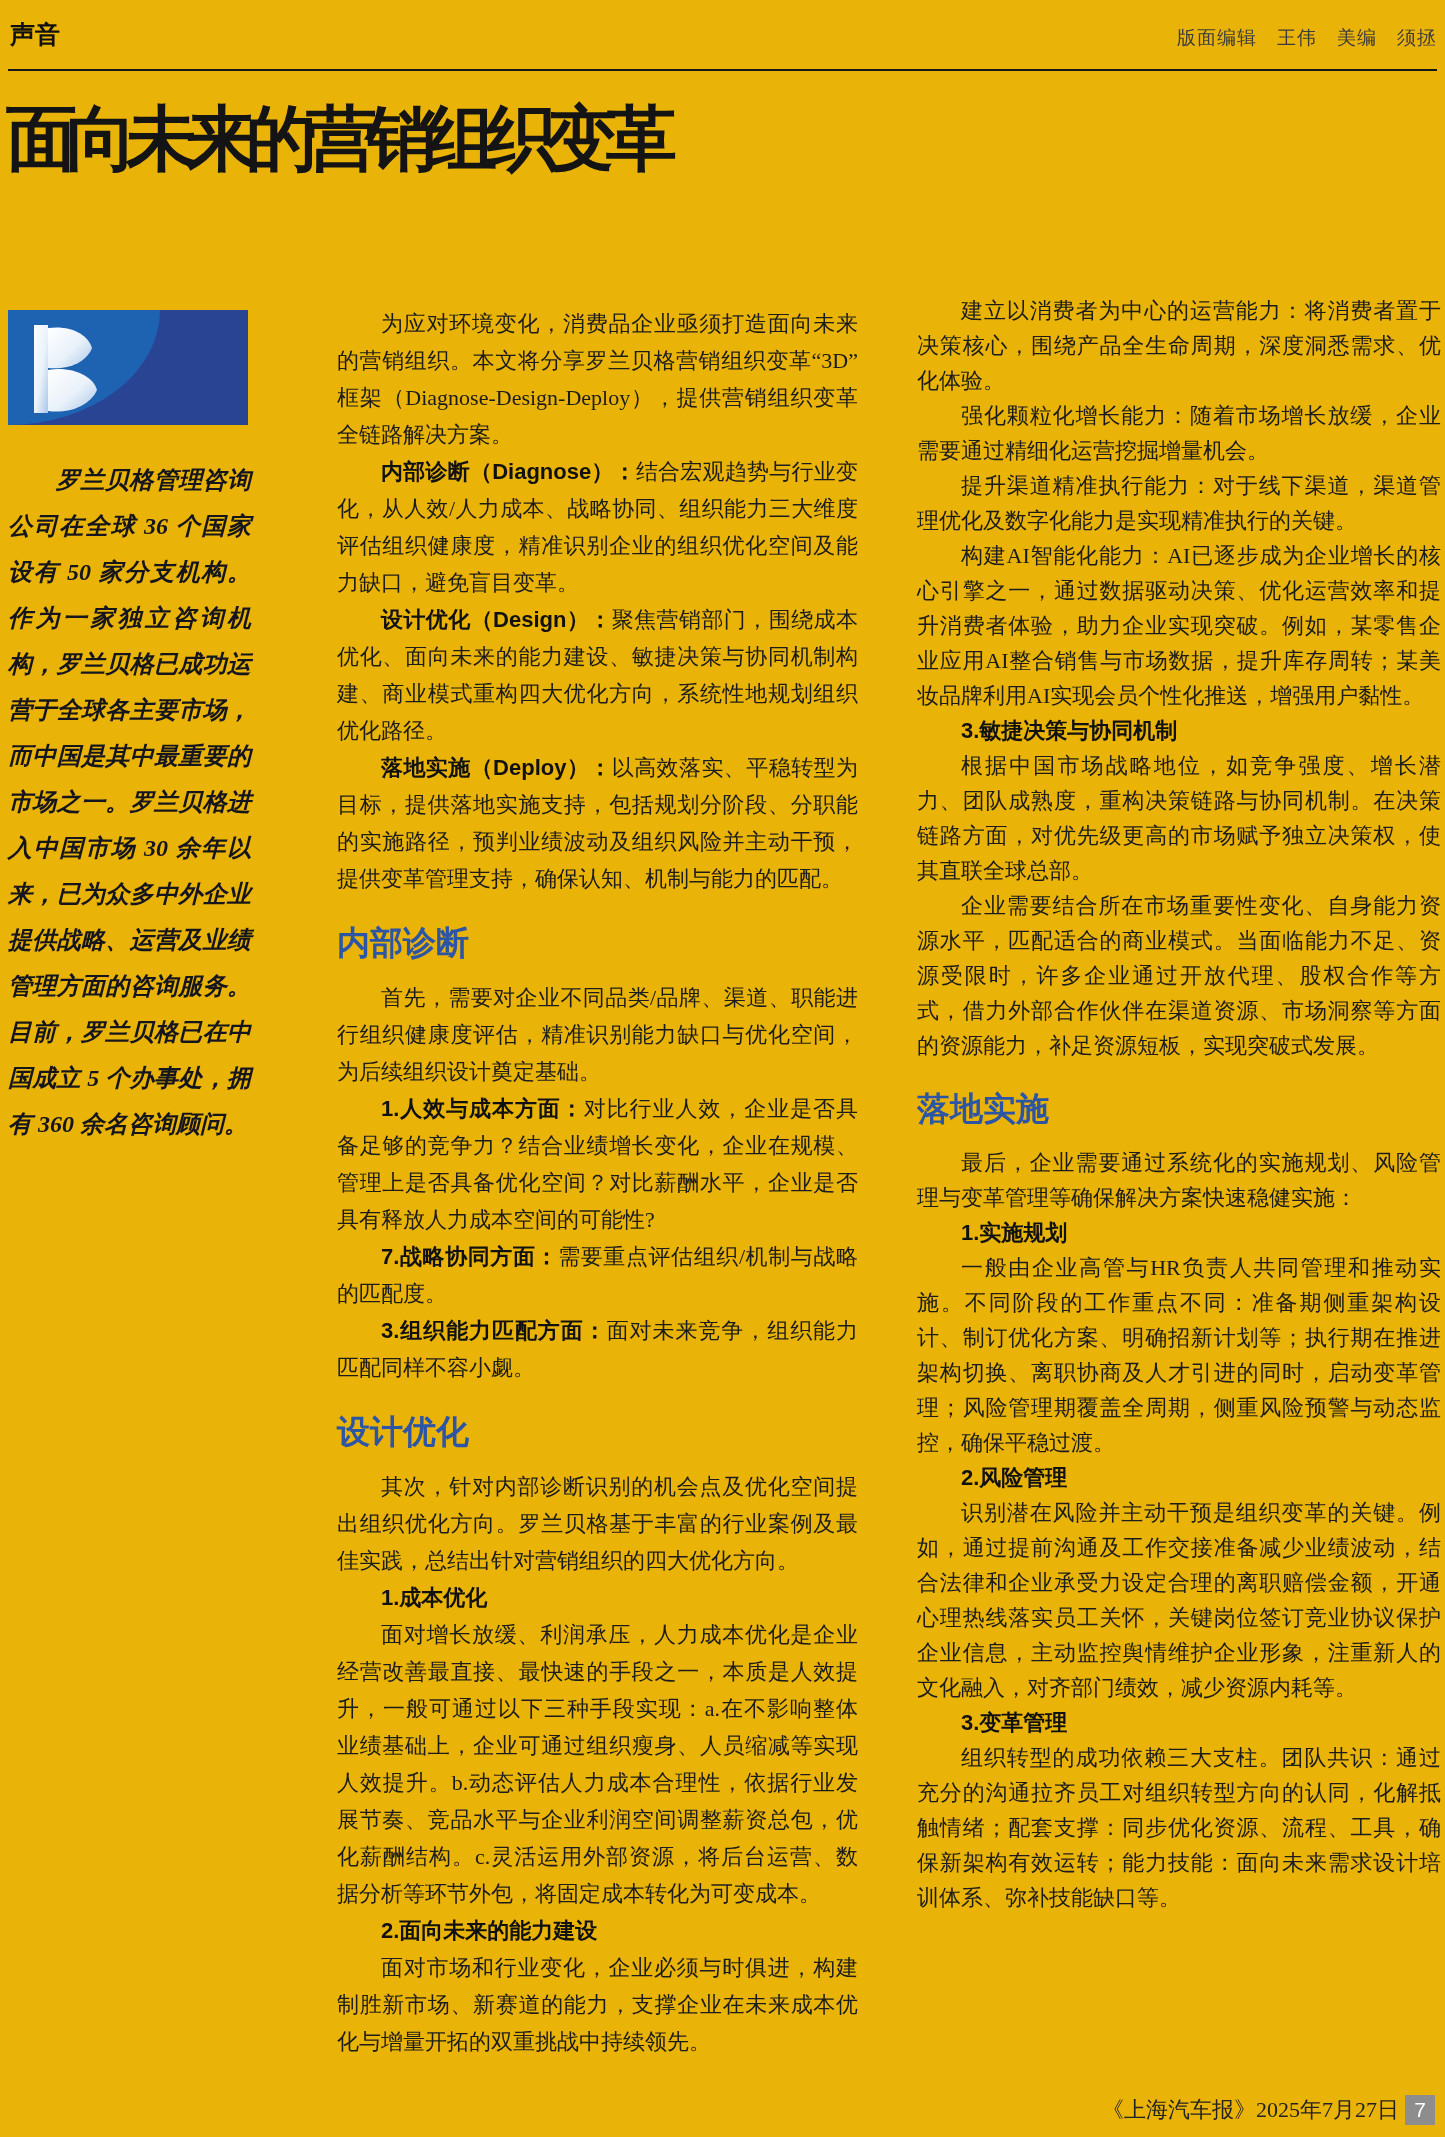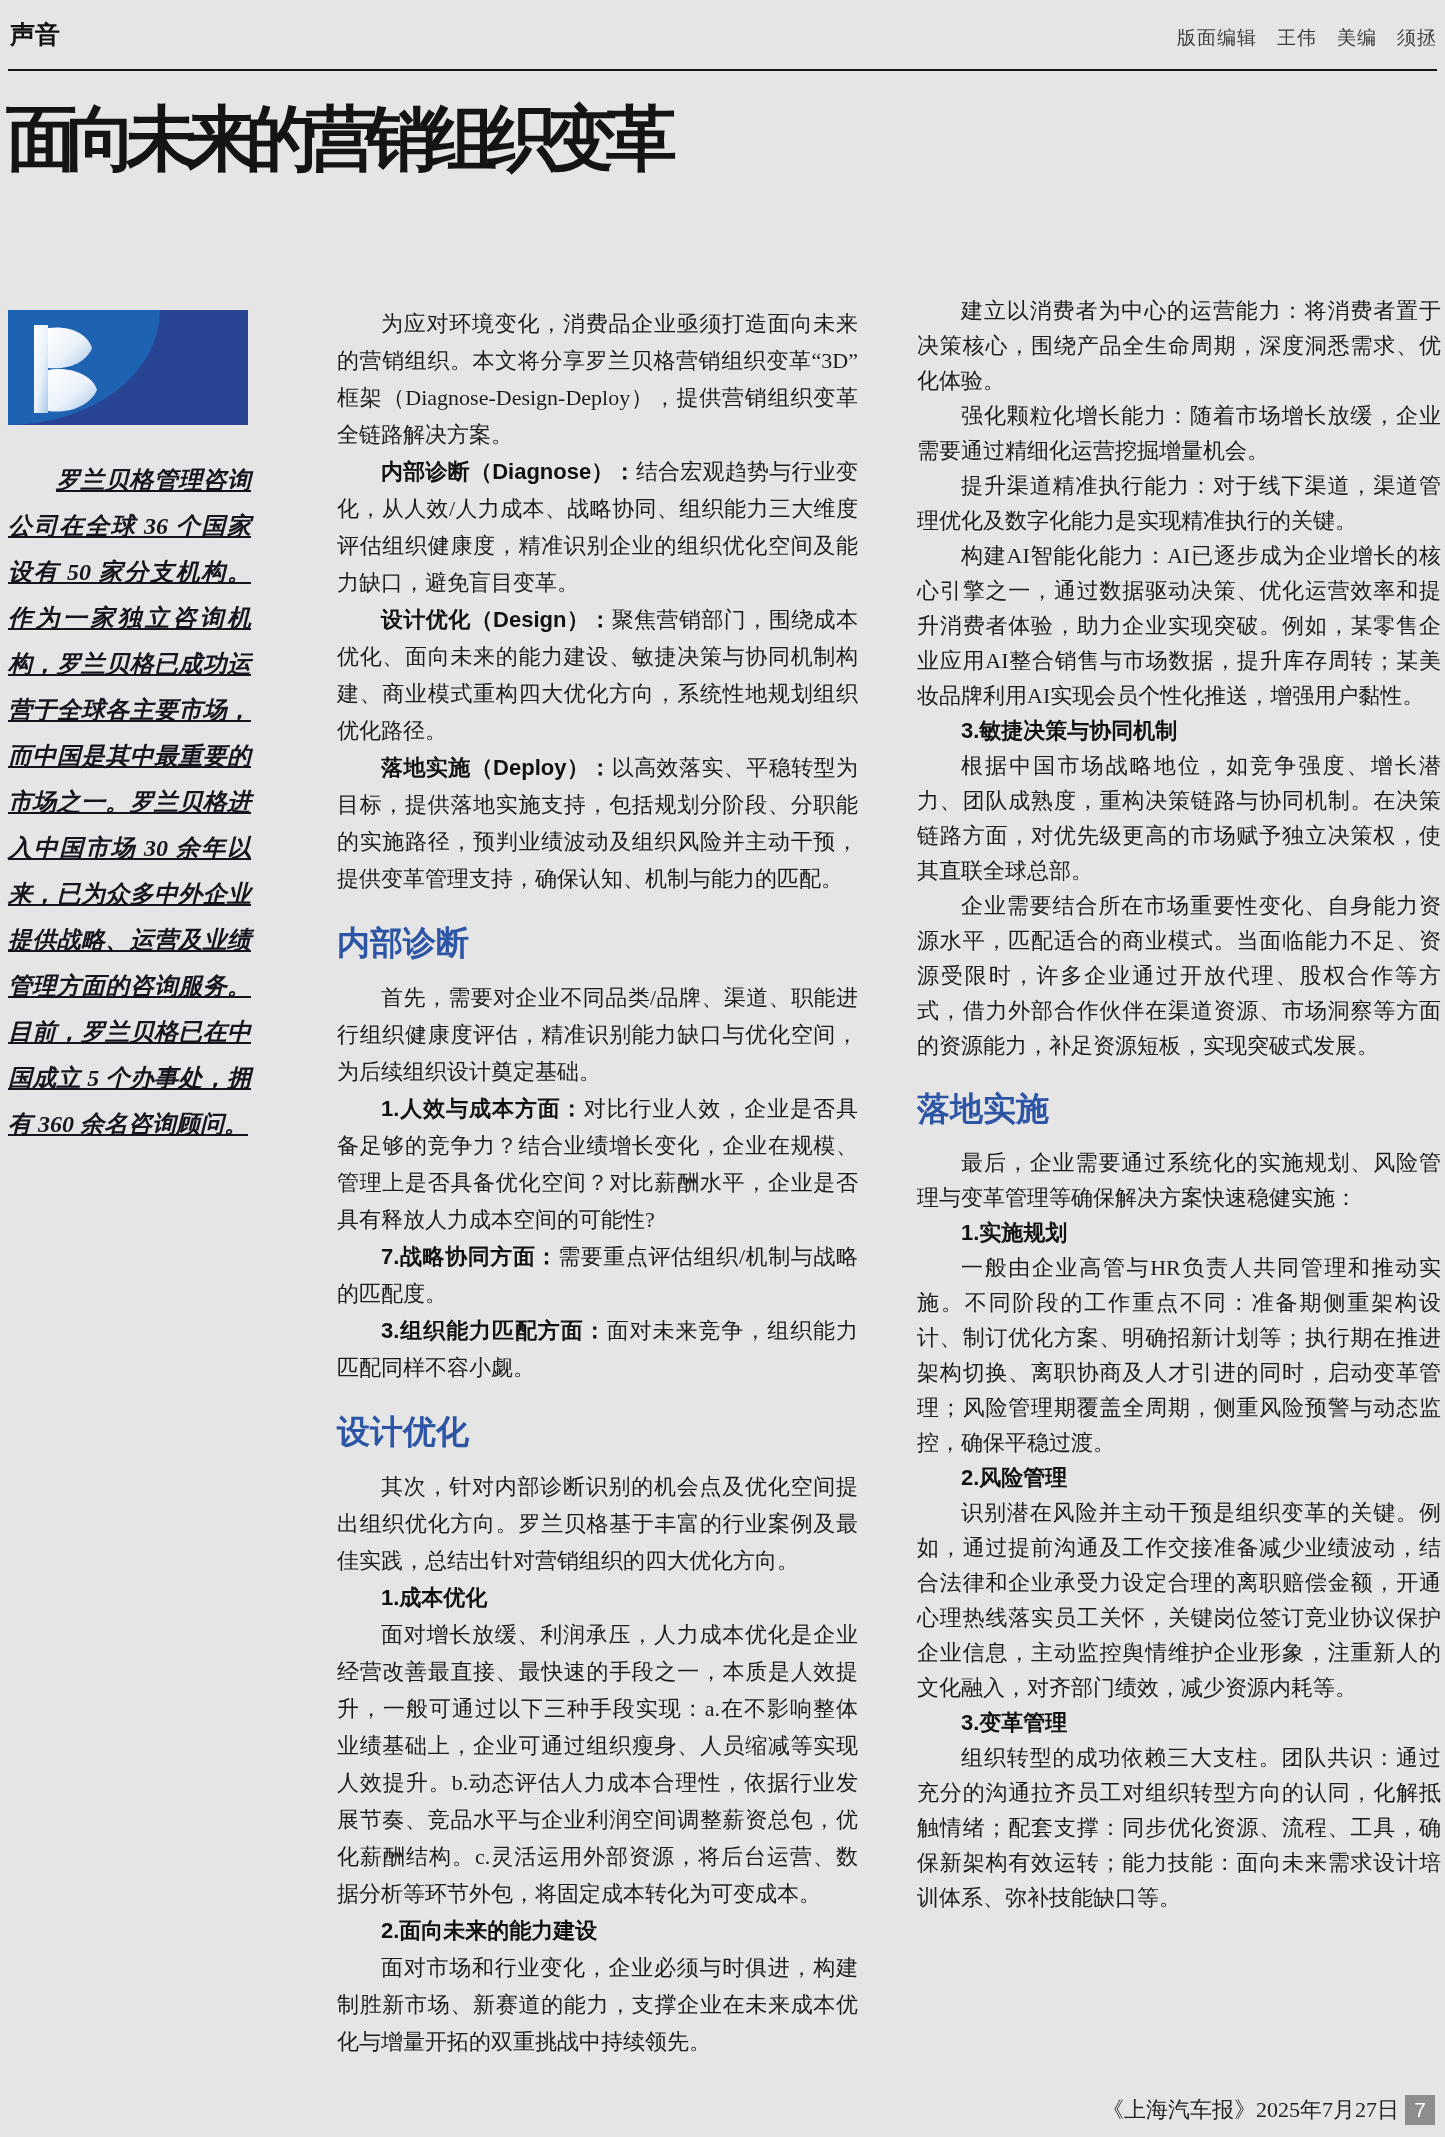--- a/index.html
+++ b/index.html
@@ -1,17 +1,17 @@
 <!DOCTYPE html>
 <html lang="zh"><head>
 <meta charset="utf-8">
 <style>
   html,body { margin:0; padding:0; background:#ffffff; }
   .page {
-    position:relative; width:1445px; height:2137px; background:#e5e5e5;
+    position:relative; width:1445px; height:2137px; background:#eab308;
     font-family:"Liberation Serif", serif; color:#1c1c1c; overflow:hidden;
   }
 
   
   .masthead { position:absolute; top:18px; left:10px; right:8px;
     display:flex; justify-content:space-between; align-items:flex-end; }
   .masthead .section-name { font-family:"Liberation Sans", sans-serif;
     font-weight:bold; font-size:25px; color:#101010; }
   .masthead .editors { font-family:"Liberation Sans", sans-serif;
     font-size:19px; color:#3c3c3c; letter-spacing:1px; }
@@ -33,21 +33,21 @@
 
   
   .logo { position:relative; width:240px; height:115px; background:#2a4494; overflow:hidden; }
   .logo-curve { position:absolute; left:0; top:0; width:152px; height:115px;
     background:#1e62b2; border-bottom-right-radius:100% 100%; }
   .logo-b { position:absolute; left:26px; top:15px; }
 
   
   .sidebar-note { margin-top:32px; font-size:24px; line-height:46px;
     font-style:italic; font-weight:bold; color:#15151d; text-indent:2em;
-    text-align:justify;text-decoration:underline; }
+    text-align:justify; }
 
   
   .lead { font-family:"Liberation Sans", sans-serif; font-weight:bold; color:#111; }
   .sub  { font-family:"Liberation Sans", sans-serif; font-weight:bold; color:#111;
           margin:0; text-indent:2em; }
   h2.sec { font-family:"Liberation Sans", sans-serif; font-weight:bold;
     font-size:33px; line-height:40px; color:#2d55a5; margin:26px 0 16px 0;
     text-indent:0; }
 
   

